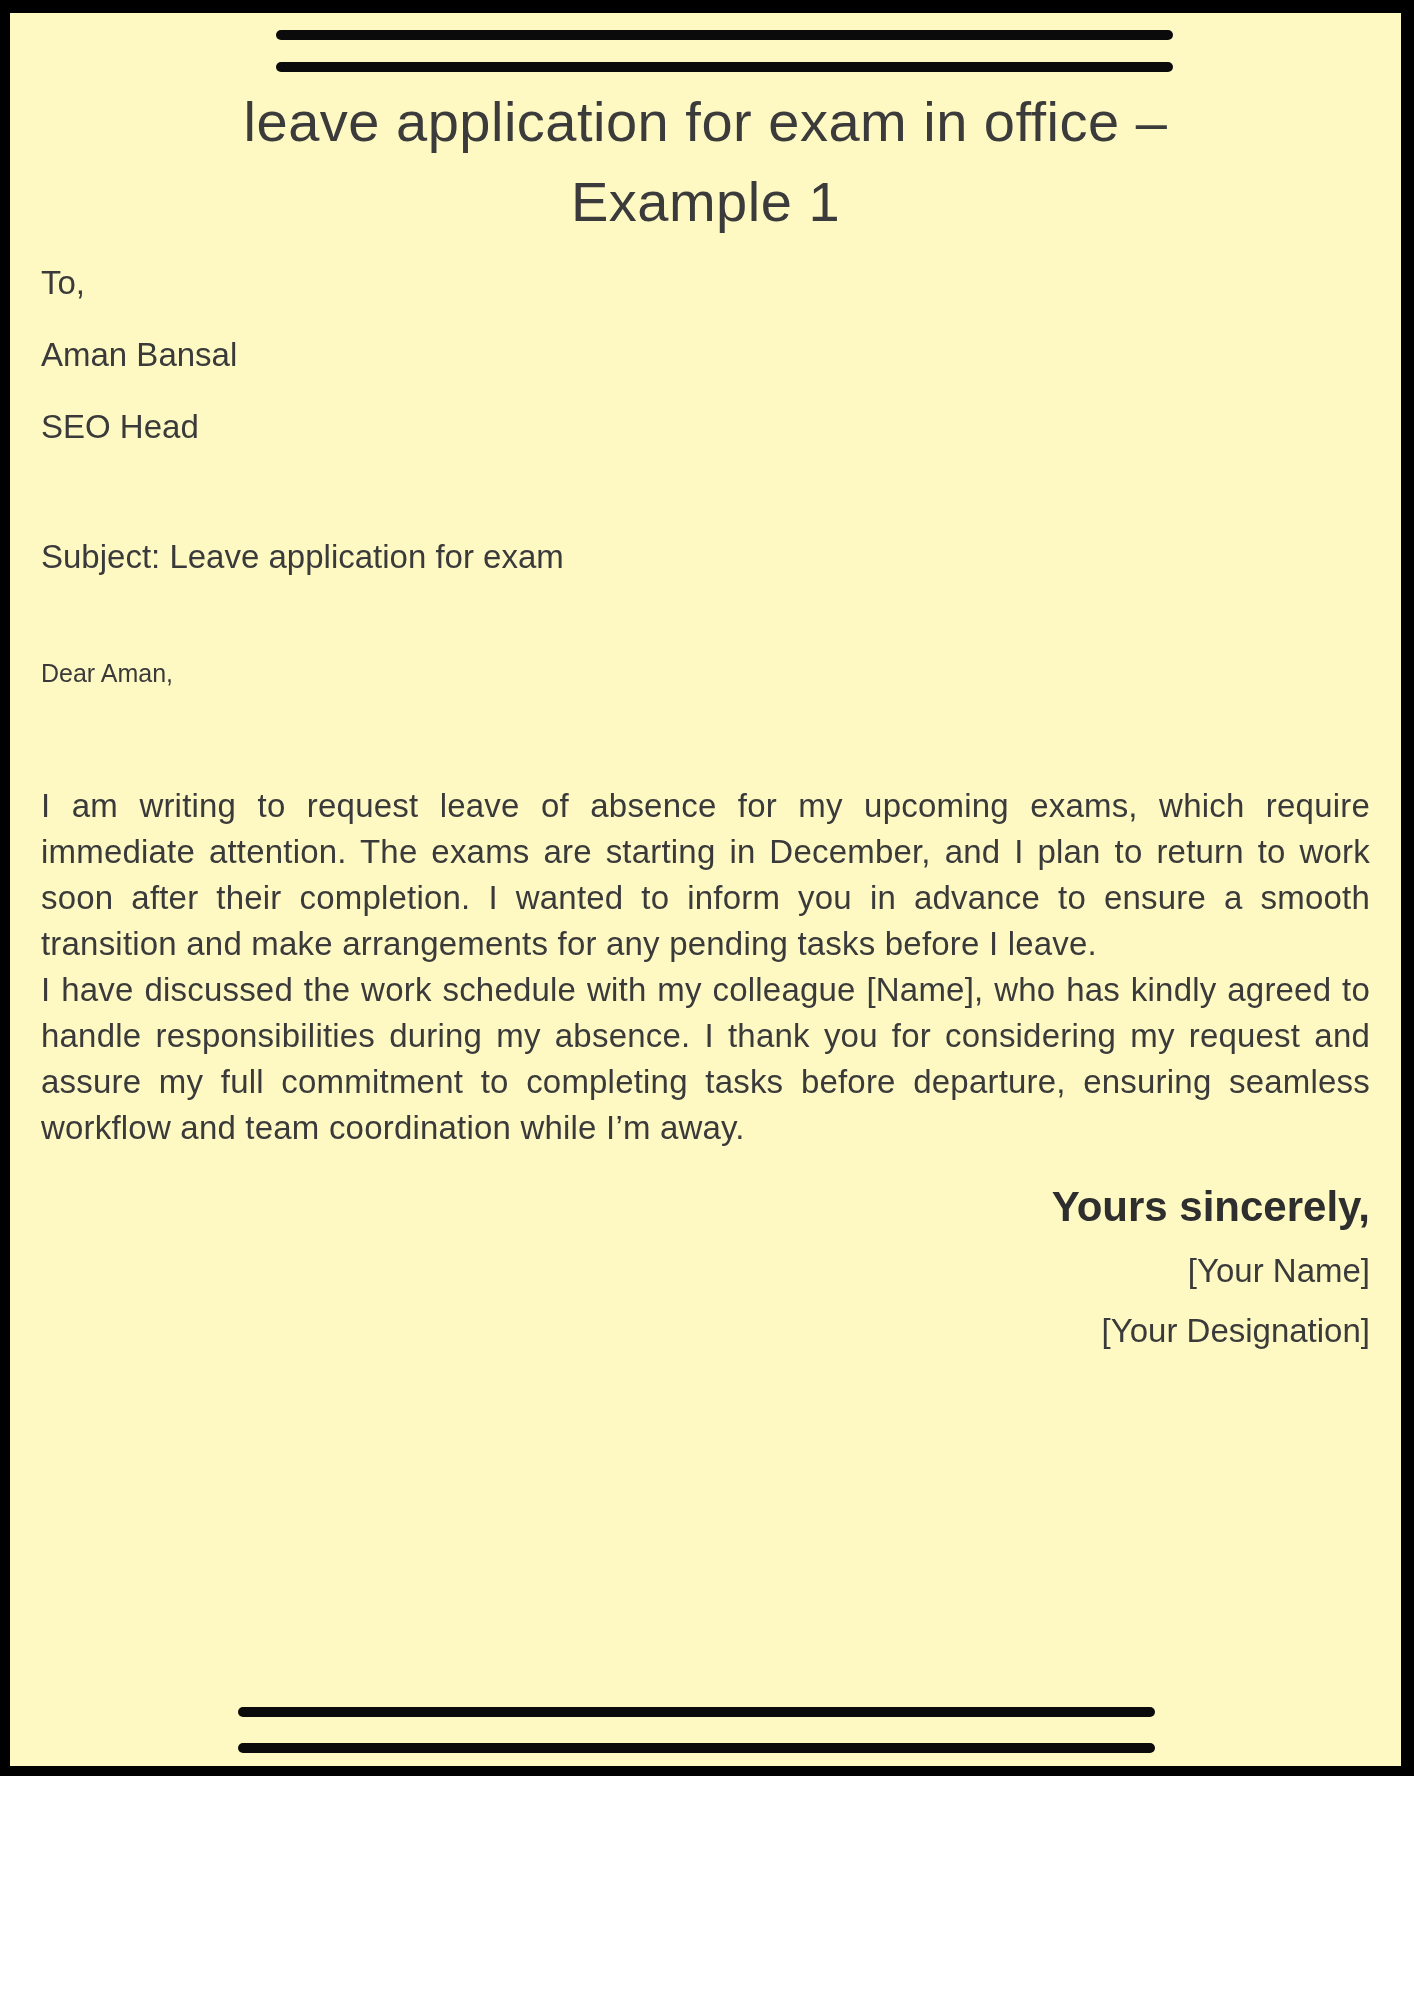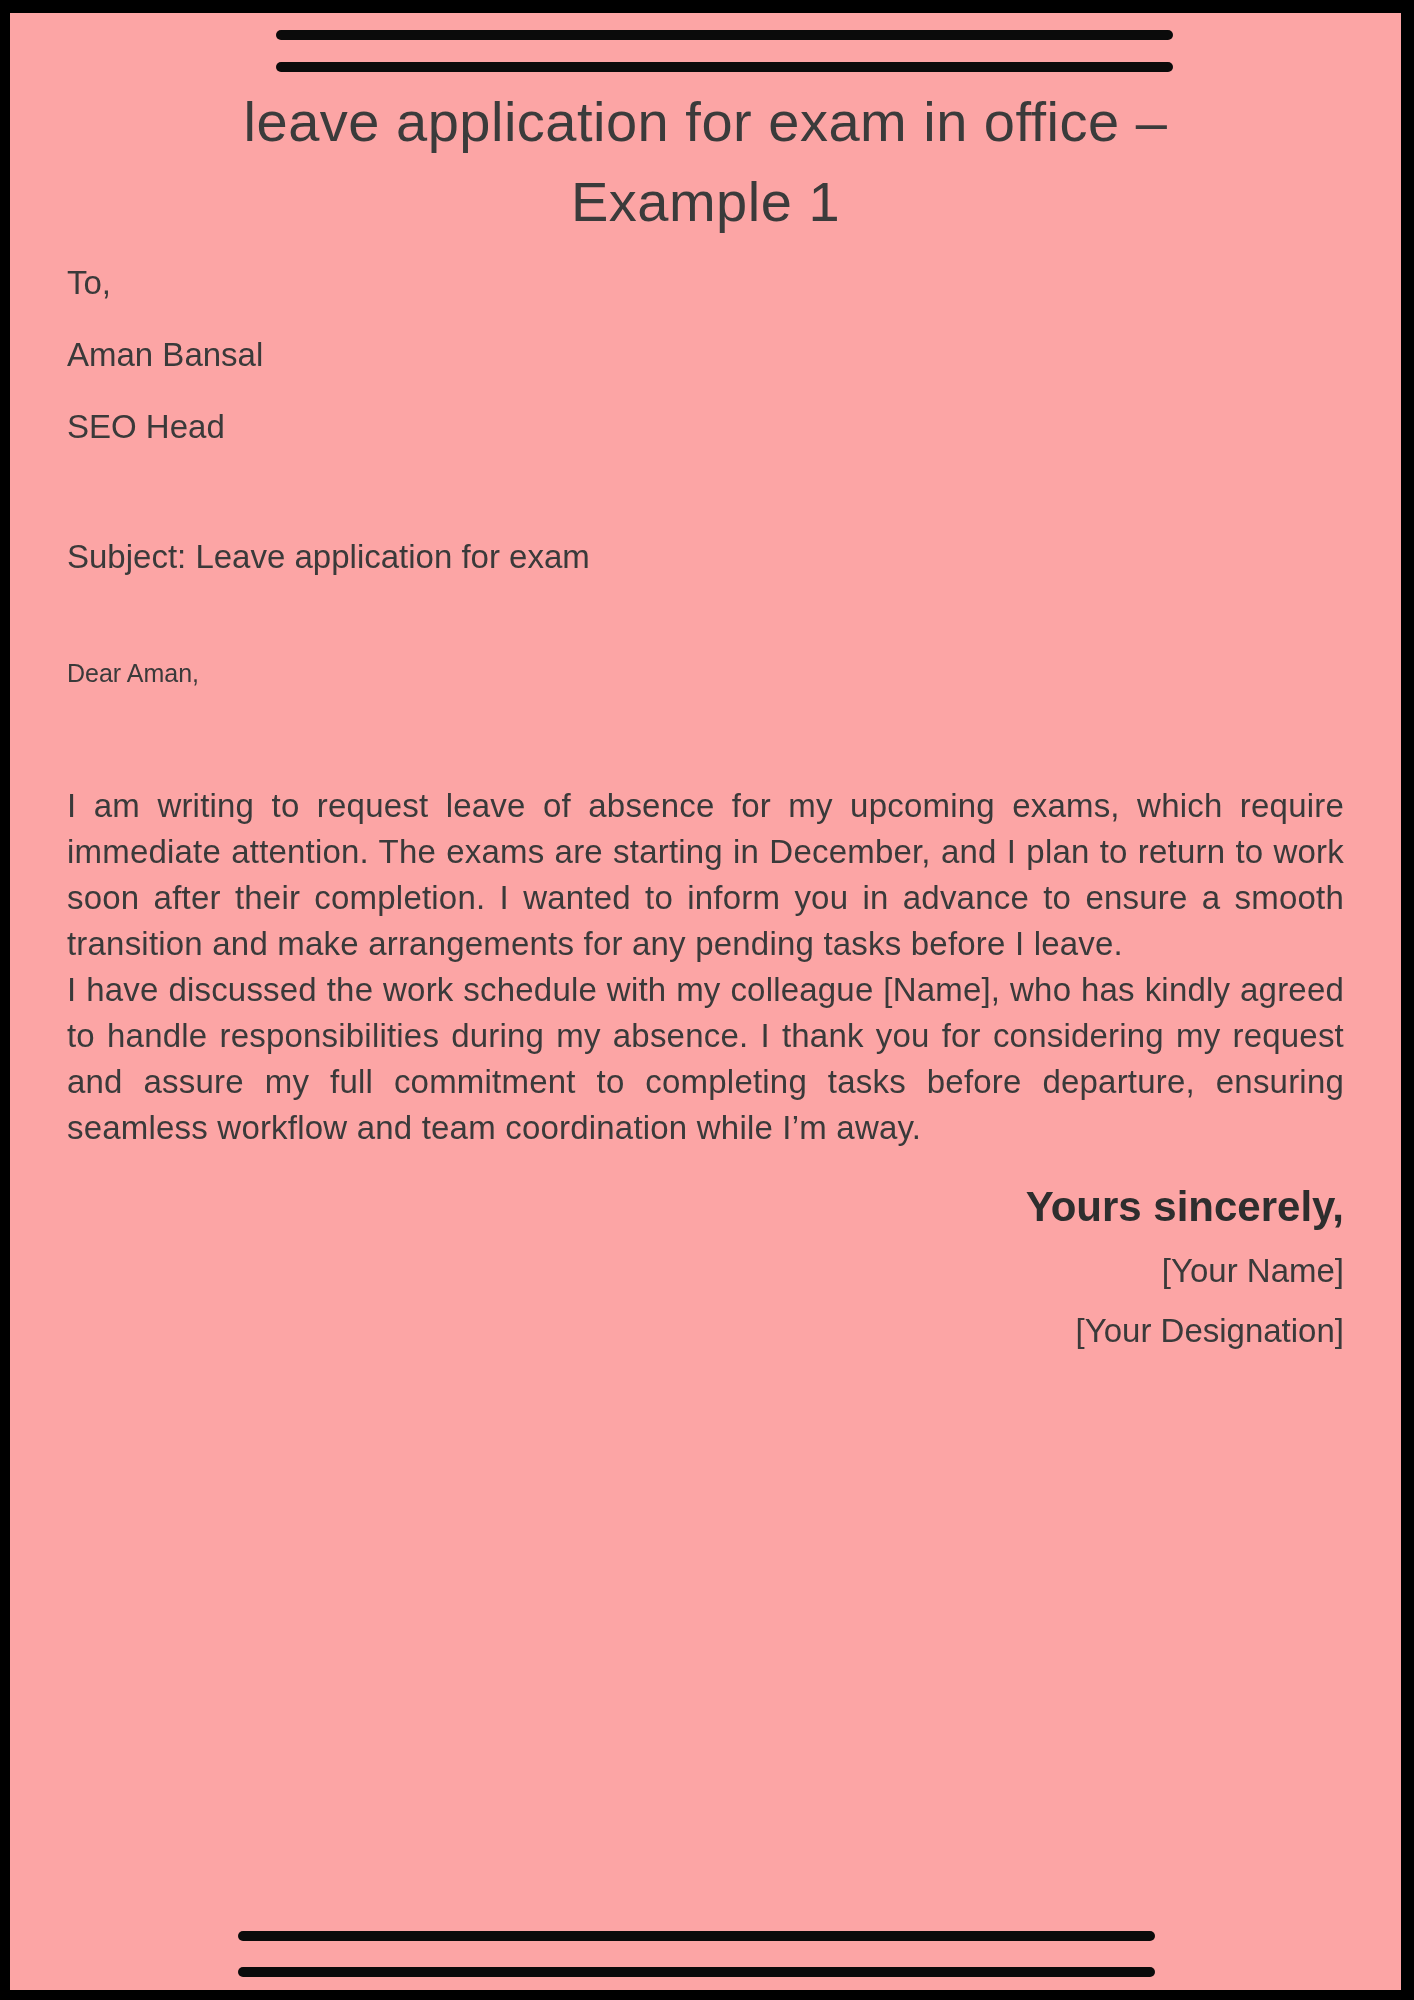--- a/index.html
+++ b/index.html
@@ -3,23 +3,23 @@
 <meta charset="utf-8">
 <style>
   html, body {
     margin: 0;
     padding: 0;
     background: #ffffff;
   }
   .page {
     position: relative;
     width: 1414px;
-    height: 2000px;
+    height: 1776px;
     box-sizing: border-box;
-    background: #fca5a5;
+    background: #fef9c3;
     border-style: solid;
     border-color: #000000;
     border-width: 13px 13px 10px 10px;
     font-family: "Liberation Sans", sans-serif;
     color: #3a3a3a;
     overflow: hidden;
   }
   
   .rules {
     display: flex;
@@ -48,21 +48,21 @@
     margin: 10px auto 0;
     text-align: center;
     font-size: 56px;
     line-height: 1.42;
     font-weight: 400;
     color: #3b3b3b;
     letter-spacing: 0.5px;
   }
 
   .content {
-    padding: 0 57px;
+    padding: 0 31px;
   }
 
   .addr-line {
     margin: 0 0 37px 0;
     font-size: 33px;
     line-height: 35px;
   }
   .to-line { margin-top: 24px; }
 
   .subject-line {

